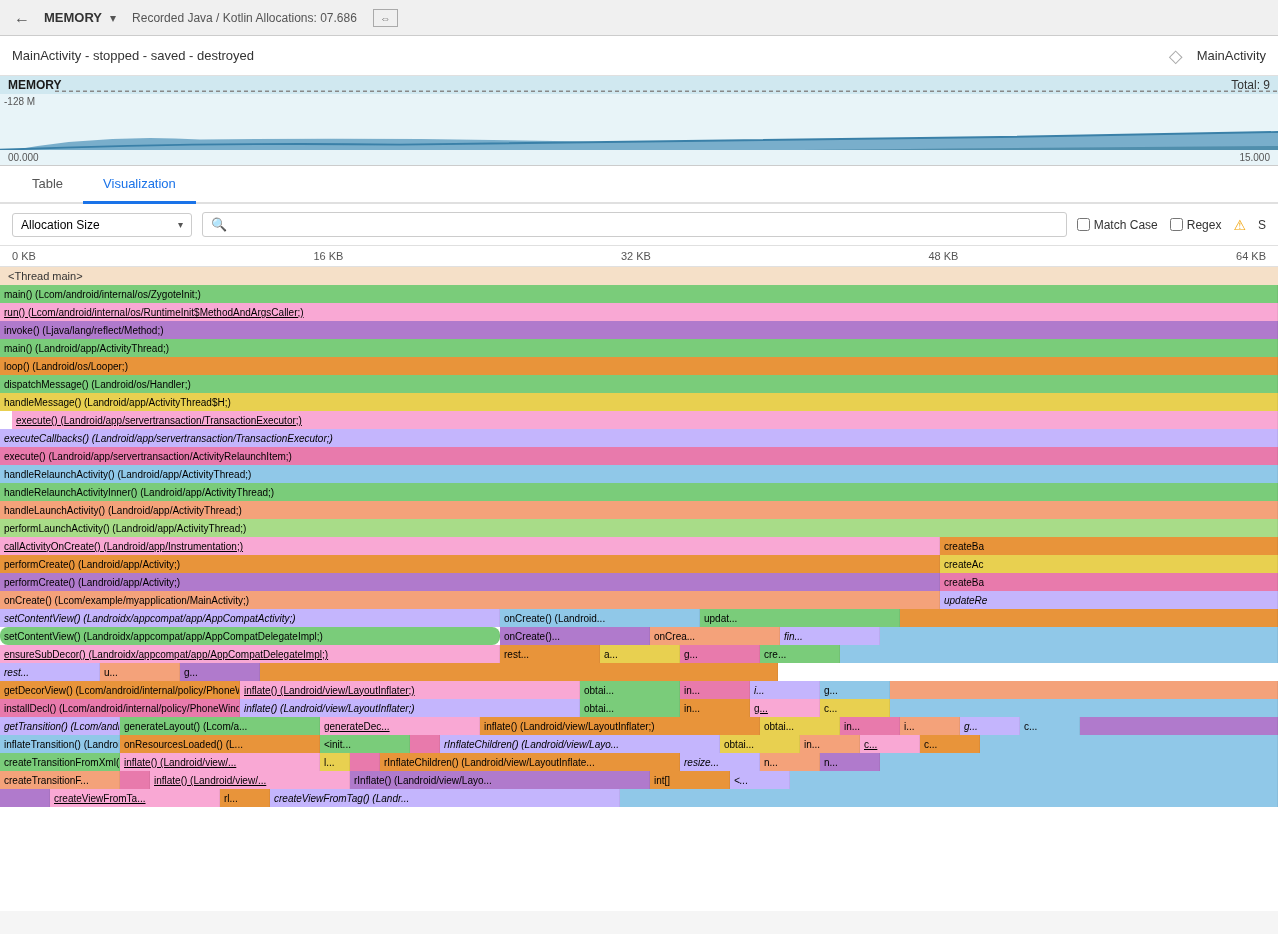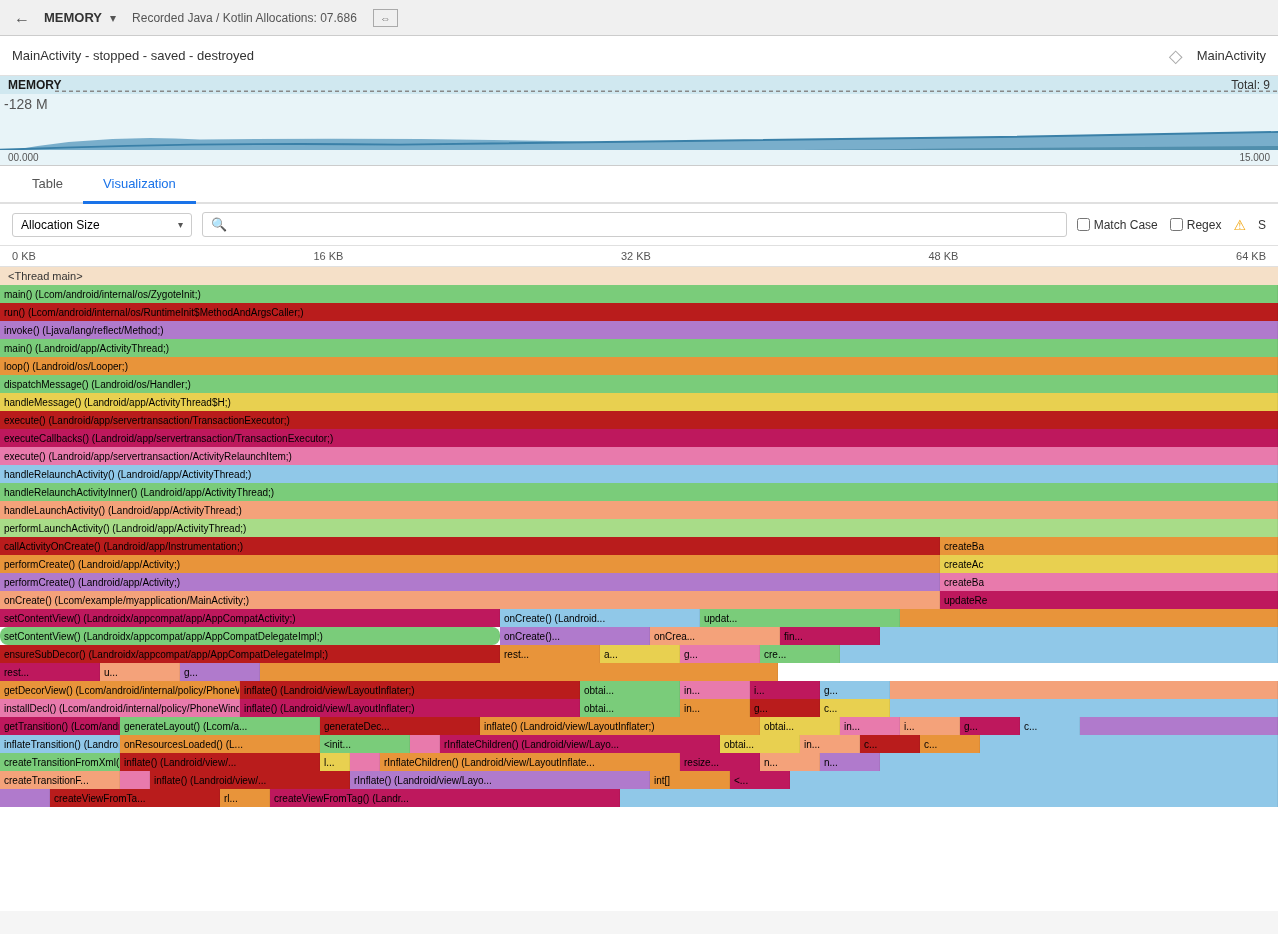--- a/index.html
+++ b/index.html
@@ -90,21 +90,21 @@
       color: #1a1a1a;
     }
     .memory-total {
       font-size: 12px;
       color: #333;
     }
     .memory-scale {
       position: absolute;
       top: 20px;
       left: 4px;
-      font-size: 14px;
+      font-size: 10px;
       color: #555;
     }
     .memory-chart-svg {
       position: absolute;
       top: 0;
       left: 0;
       width: 100%;
       height: 100%;
     }
     .memory-timeline {
@@ -248,26 +248,26 @@
       align-items: center;
       padding: 0 8px;
       font-size: 11px;
     }
 
     .row-full { width: 1278px; }
 
     
     .c-salmon    { background: #f4a27a; }
     .c-green     { background: #7acc7a; }
-    .c-blue      { background: #b91c1c; }
+    .c-blue      { background: #f9a8d4; text-decoration: underline; }
     .c-purple    { background: #b07acc; }
     .c-orange    { background: #e8943a; }
     .c-yellow    { background: #e8d050; }
     .c-pink      { background: #e87aac; }
-    .c-teal      { background: #be185d; }
+    .c-teal      { background: #c4b5fd; font-style: italic; }
     .c-ltblue    { background: #90c8e8; }
     .c-ltgreen   { background: #a8dc88; }
   </style>
 </head>
 <body>
 
 <div class="header-bar">
   <button class="back-btn">←</button>
   <span class="header-title">MEMORY</span>
   <button class="header-dropdown">▾</button>
@@ -359,21 +359,21 @@
   <div class="flame-row row-full">
     <div class="flame-cell c-orange" style="width:100%;">loop() (Landroid/os/Looper;)</div>
   </div>
   <div class="flame-row row-full">
     <div class="flame-cell c-green" style="width:100%;">dispatchMessage() (Landroid/os/Handler;)</div>
   </div>
   <div class="flame-row row-full">
     <div class="flame-cell c-yellow" style="width:100%;">handleMessage() (Landroid/app/ActivityThread$H;)</div>
   </div>
   <div class="flame-row row-full">
-    <div class="flame-cell c-blue" style="width:100%;">execute() (Landroid/app/servertransaction/TransactionExecutor;)</div>
+    <div class="flame-cell c-blue" style="width:100%;margin-left:12px;">execute() (Landroid/app/servertransaction/TransactionExecutor;)</div>
   </div>
   <div class="flame-row row-full">
     <div class="flame-cell c-teal" style="width:100%;">executeCallbacks() (Landroid/app/servertransaction/TransactionExecutor;)</div>
   </div>
   <div class="flame-row row-full">
     <div class="flame-cell c-pink" style="width:100%;">execute() (Landroid/app/servertransaction/ActivityRelaunchItem;)</div>
   </div>
   <div class="flame-row row-full">
     <div class="flame-cell c-ltblue" style="width:100%;">handleRelaunchActivity() (Landroid/app/ActivityThread;)</div>
   </div>

